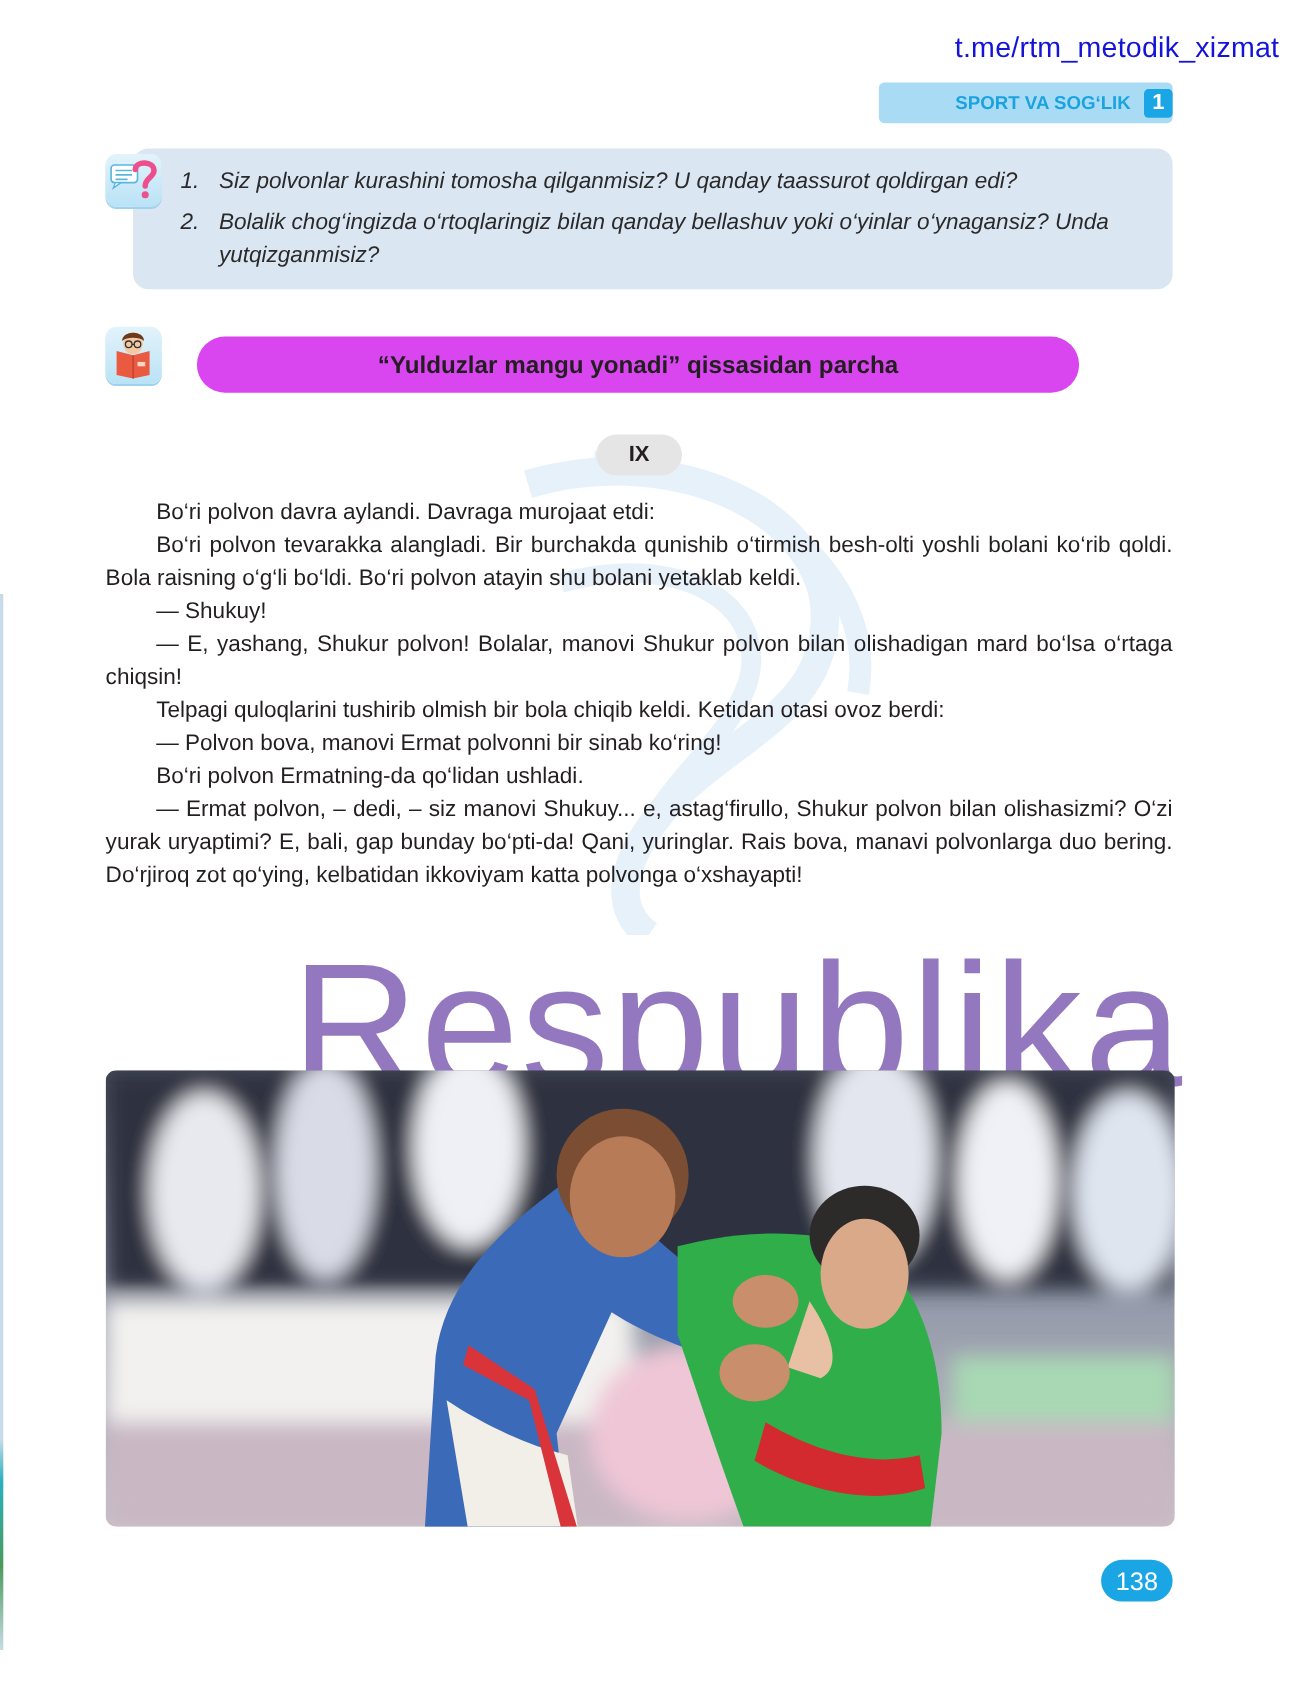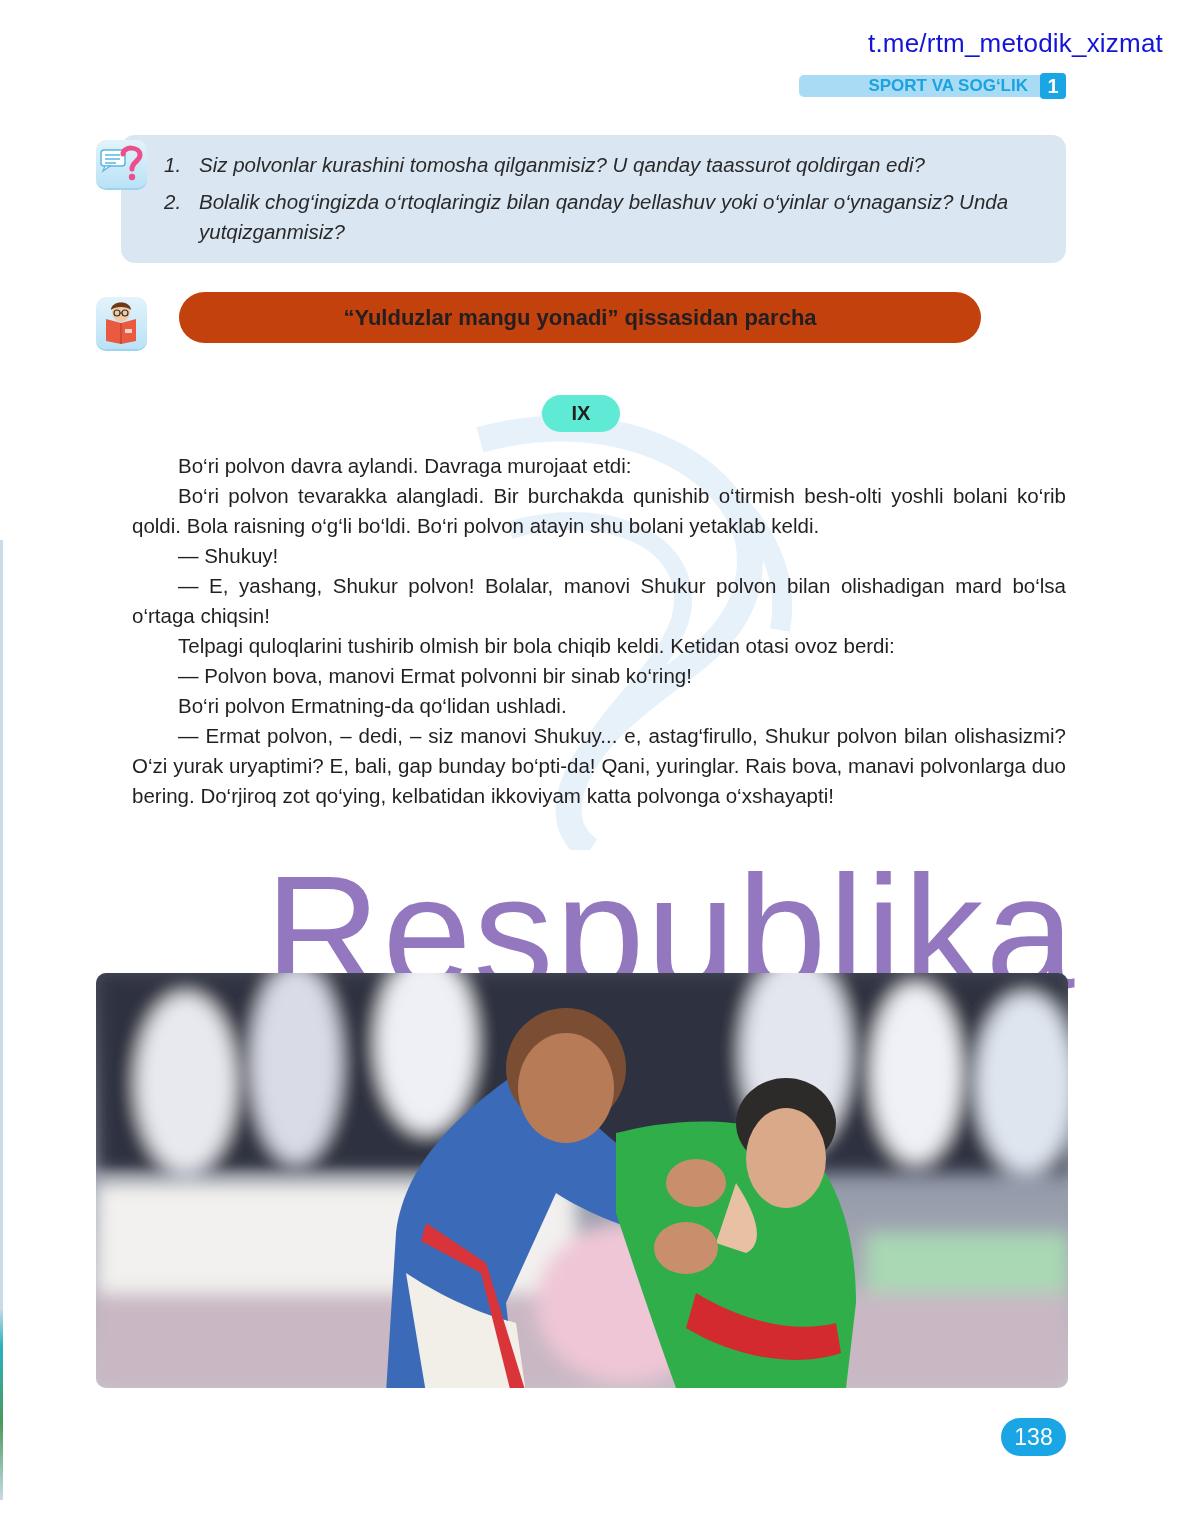--- a/index.html
+++ b/index.html
@@ -4,48 +4,48 @@
   <style>
     * { box-sizing: border-box; margin: 0; padding: 0; }
     html, body { width: 1191px; height: 1531px; background: #ffffff; overflow: hidden; }
     body { position: relative; font-family: "Liberation Sans", sans-serif; color: #231f20; }
 
     .edge-strip { position: absolute; left: 0; top: 540px; width: 3px; height: 960px;
       background: linear-gradient(#c9dbe8 0%, #c9dbe8 80%, #2ab0c0 84%, #4a9a5a 92%, #c9dbe8 100%); }
 
     .source-link { position: absolute; top: 28px; right: 28px; font-size: 26px; color: #1414d8; letter-spacing: 0.2px; }
 
-    .chapter-tab { position: absolute; top: 75px; left: 799px; width: 267px; height: 22px;
+    .chapter-tab { position: absolute; top: 75px; left: 799px; width: 267px; height: 37px;
       background: #a9dcf4; border-radius: 5px; display: flex; align-items: center; justify-content: flex-end; }
     .chapter-tab .label { color: #1ba3e0; font-weight: bold; font-size: 17px; margin-right: 12px; }
     .chapter-tab .num { background: #1aa5e4; color: #fff; font-weight: bold; font-size: 20px;
       width: 26px; height: 26px; border-radius: 4px; display: flex; align-items: center; justify-content: center; }
 
     .question-box { position: absolute; left: 121px; top: 135px; width: 945px; height: 128px;
       background: #dbe6f3; border-radius: 14px; }
     .q-icon { position: absolute; left: 96px; top: 140px; width: 51px; height: 48px; border-radius: 10px;
       background: linear-gradient(#e3f3fb, #b9e2f6); box-shadow: 0 2px 0 #9fd2ec; }
     .questions { position: absolute; left: 164px; top: 150px; width: 890px; font-style: italic; font-size: 20.5px; line-height: 30px; color: #2a2a2a; }
     .questions .q { display: flex; margin-bottom: 7px; }
     .questions .q .n { width: 35px; flex: none; }
 
     .read-icon { position: absolute; left: 96px; top: 297px; width: 51px; height: 52px; border-radius: 10px;
       background: linear-gradient(#e3f3fb, #b9e2f6); box-shadow: 0 2px 0 #9fd2ec; overflow: hidden; }
-    .title-pill { position: absolute; left: 179px; top: 292px; width: 802px; height: 51px; background: #c2410c;
+    .title-pill { position: absolute; left: 179px; top: 306px; width: 802px; height: 51px; background: #d946ef;
       border-radius: 26px; display: flex; align-items: center; justify-content: center; }
     .title-pill span { font-weight: bold; font-size: 22px; color: #231f20; }
 
     .chapter-pill { position: absolute; left: 542px; top: 395px; width: 78px; height: 37px; border-radius: 19px;
-      background: #5eead4; display: flex; align-items: center; justify-content: center; font-weight: bold; font-size: 20px; }
+      background: #e5e5e5; display: flex; align-items: center; justify-content: center; font-weight: bold; font-size: 20px; }
 
     .watermark-logo { position: absolute; left: 420px; top: 410px; width: 420px; height: 440px; opacity: 0.18; }
     .watermark-text { position: absolute; left: 265px; top: 840px; font-size: 160px; color: #4c1d95; letter-spacing: 2px; opacity: 0.6; white-space: nowrap; }
 
     .story { position: absolute; left: 96px; top: 451px; width: 970px; font-size: 20.5px; line-height: 30px; color: #231f20; text-align: justify; }
-    .story p { text-indent: 46px; margin-left: 36px; }
+    .story p { text-indent: 46px; }
 
     .photo { position: absolute; left: 96px; top: 973px; width: 972px; height: 415px; border-radius: 10px; overflow: hidden; }
 
     .page-num { position: absolute; left: 1001px; top: 1418px; width: 65px; height: 38px; border-radius: 19px;
       background: #1aa5e4; color: #fff; font-size: 23px; display: flex; align-items: center; justify-content: center; }
   </style>
 </head>
 <body>
 
 <div class="edge-strip"></div>

